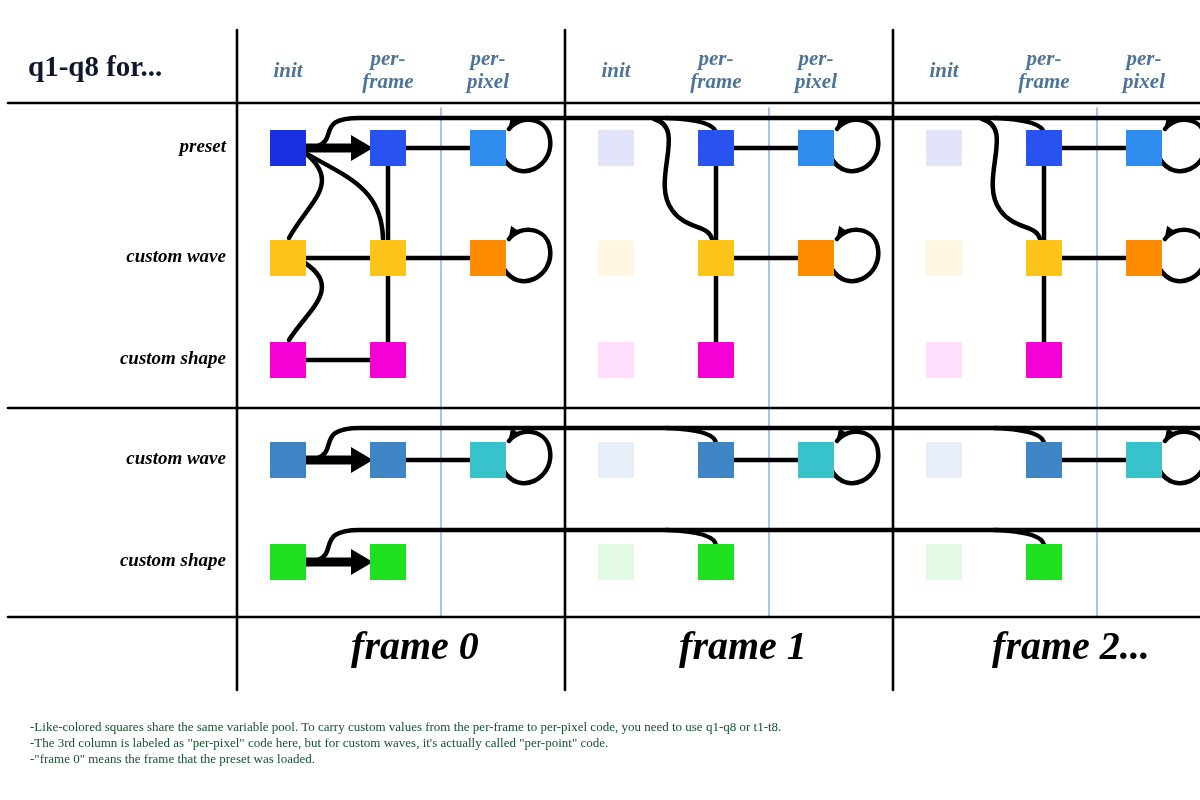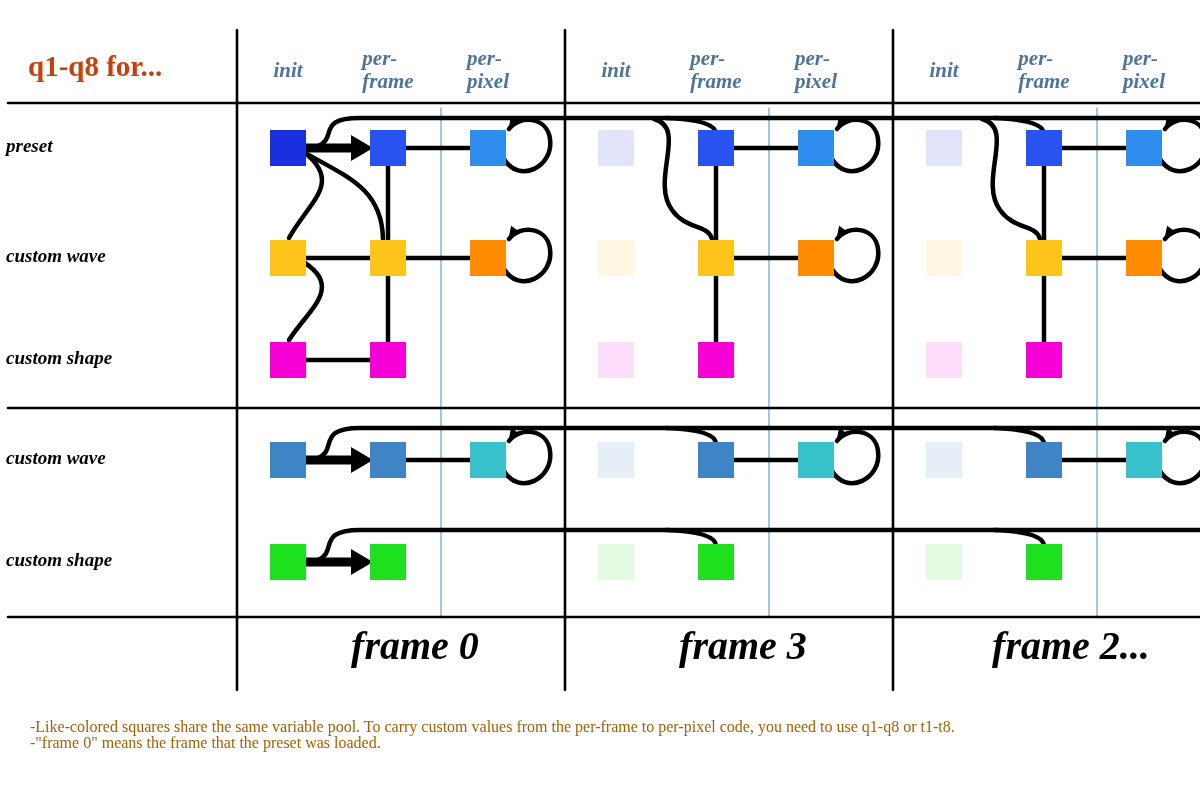--- a/index.html
+++ b/index.html
@@ -1,25 +1,25 @@
 <!DOCTYPE html>
 <html><head>
 <meta charset="utf-8">
 <style>
   html,body{margin:0;padding:0;background:#fff;}
   #stage{position:relative;width:1200px;height:800px;background:#fff;font-family:"Liberation Serif",serif;overflow:hidden;}
   #diagram-svg{position:absolute;left:0;top:0;}
   .colhead{position:absolute;top:40px;width:96px;height:60px;display:flex;align-items:center;justify-content:center;
-           font-style:italic;font-weight:bold;font-size:21px;line-height:1.08;white-space:pre-line;}
-  .rowlabel{position:absolute;left:6px;width:220px;text-align:left;font-style:italic;font-weight:bold;font-size:19px;color:#000;}
+           text-align:center;font-style:italic;font-weight:bold;font-size:21px;line-height:1.08;white-space:pre-line;}
+  .rowlabel{position:absolute;left:6px;width:220px;text-align:right;font-style:italic;font-weight:bold;font-size:19px;color:#000;}
   .framelabel{position:absolute;top:622px;width:356px;text-align:center;font-style:italic;font-weight:bold;font-size:40px;color:#000;}
-  .title{position:absolute;left:28px;font-weight:bold;font-size:29px;color:#c2410c;}
+  .title{position:absolute;left:28px;font-weight:bold;font-size:29px;color:#0f172a;}
   #title-q{top:50px;}
   #title-t{top:624px;}
-  #footer{position:absolute;left:30px;top:719px;font-size:16px;line-height:16px;color:#a16207;}
+  #footer{position:absolute;left:30px;top:719px;font-size:13px;line-height:16px;color:#14532d;}
 </style>
 </head>
 <body>
 
 <div id="stage">
   <svg id="diagram-svg" width="1200" height="800">
       <defs>
         <marker id="ah" markerWidth="20" markerHeight="18" refX="13" refY="7" orient="auto" markerUnits="userSpaceOnUse">
           <path d="M1,1 L14,7 L1,13 z" fill="#000"></path>
         </marker>
@@ -125,30 +125,31 @@
       <div class="colhead" style="left:340px;color:#4e7499">per-
 frame</div>
       <div class="colhead" style="left:440px;color:#4e7499">per-
 pixel</div>
       <div class="framelabel" style="left:237px">frame 0</div>
       <div class="colhead" style="left:568px;color:#4e7499">init</div>
       <div class="colhead" style="left:668px;color:#4e7499">per-
 frame</div>
       <div class="colhead" style="left:768px;color:#4e7499">per-
 pixel</div>
-      <div class="framelabel" style="left:565px">frame 3</div>
+      <div class="framelabel" style="left:565px">frame 1</div>
       <div class="colhead" style="left:896px;color:#4e7499">init</div>
       <div class="colhead" style="left:996px;color:#4e7499">per-
 frame</div>
       <div class="colhead" style="left:1096px;color:#4e7499">per-
 pixel</div>
       <div class="framelabel" style="left:893px">frame 2...</div>
       <div class="rowlabel" style="top:135px">preset</div>
       <div class="rowlabel" style="top:245px">custom wave</div>
       <div class="rowlabel" style="top:347px">custom shape</div>
       <div class="rowlabel" style="top:447px">custom wave</div>
       <div class="rowlabel" style="top:549px">custom shape</div>
     </div>
   <div id="footer">
     <div>-Like-colored squares share the same variable pool.  To carry custom values from the per-frame to per-pixel code, you need to use q1-q8 or t1-t8.</div>
+    <div>-The 3rd column is labeled as "per-pixel" code here, but for custom waves, it's actually called "per-point" code.</div>
     <div>-"frame 0" means the frame that the preset was loaded.</div>
   </div>
 </div>
 
 </body></html>

